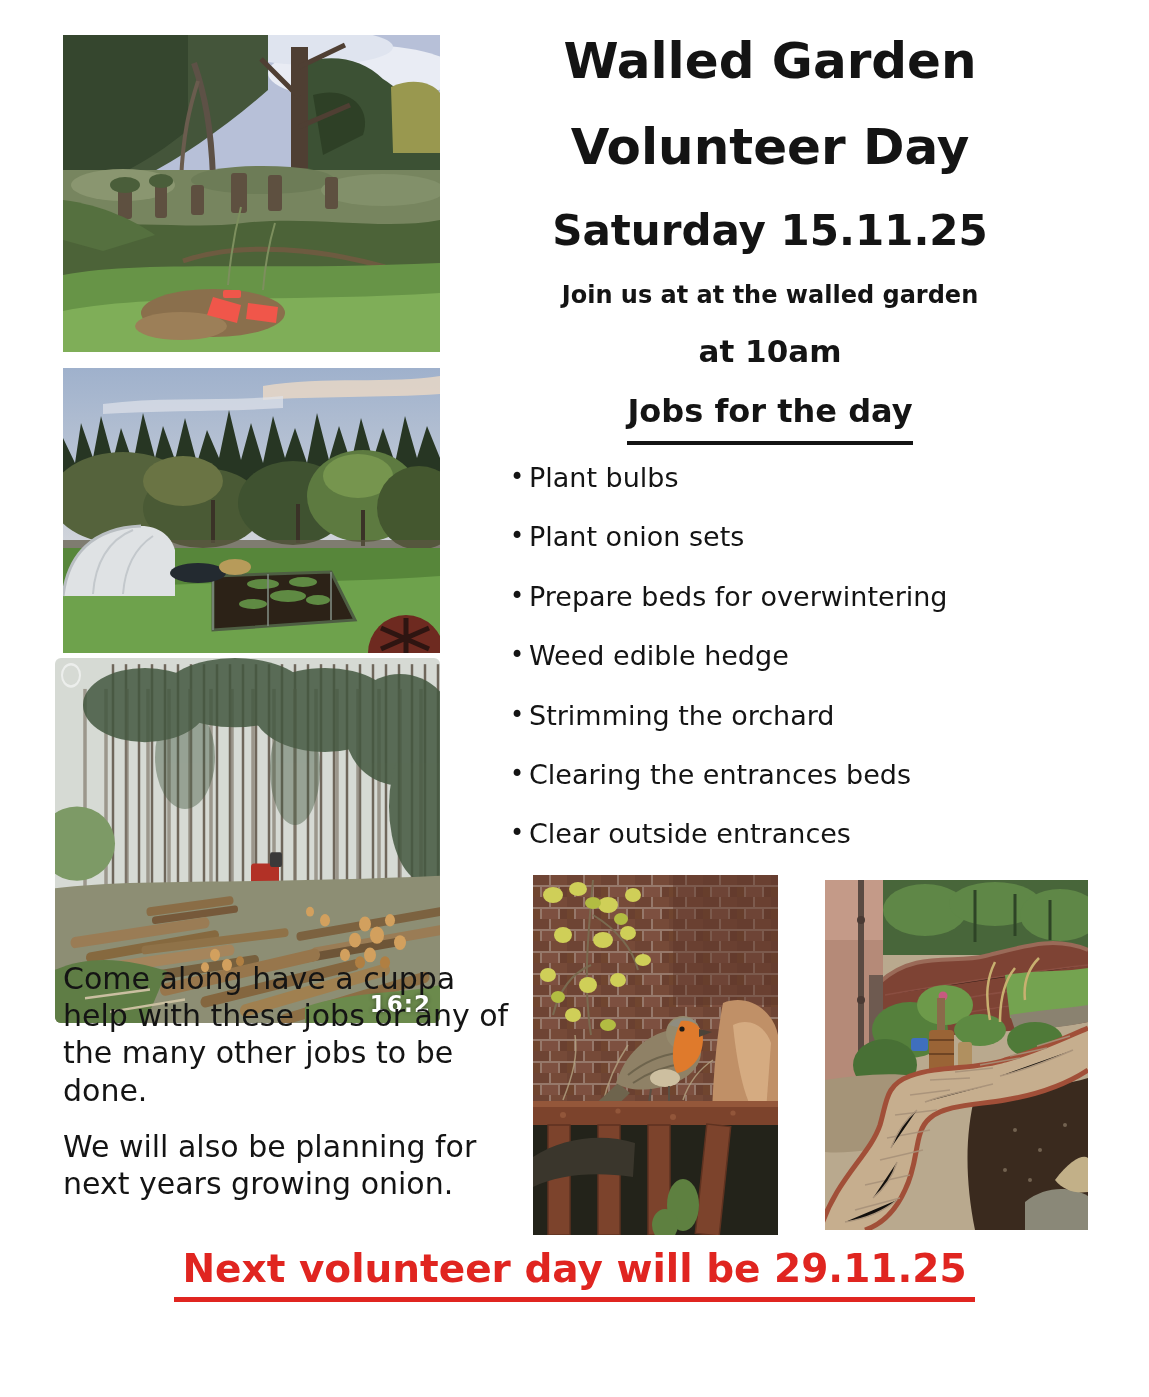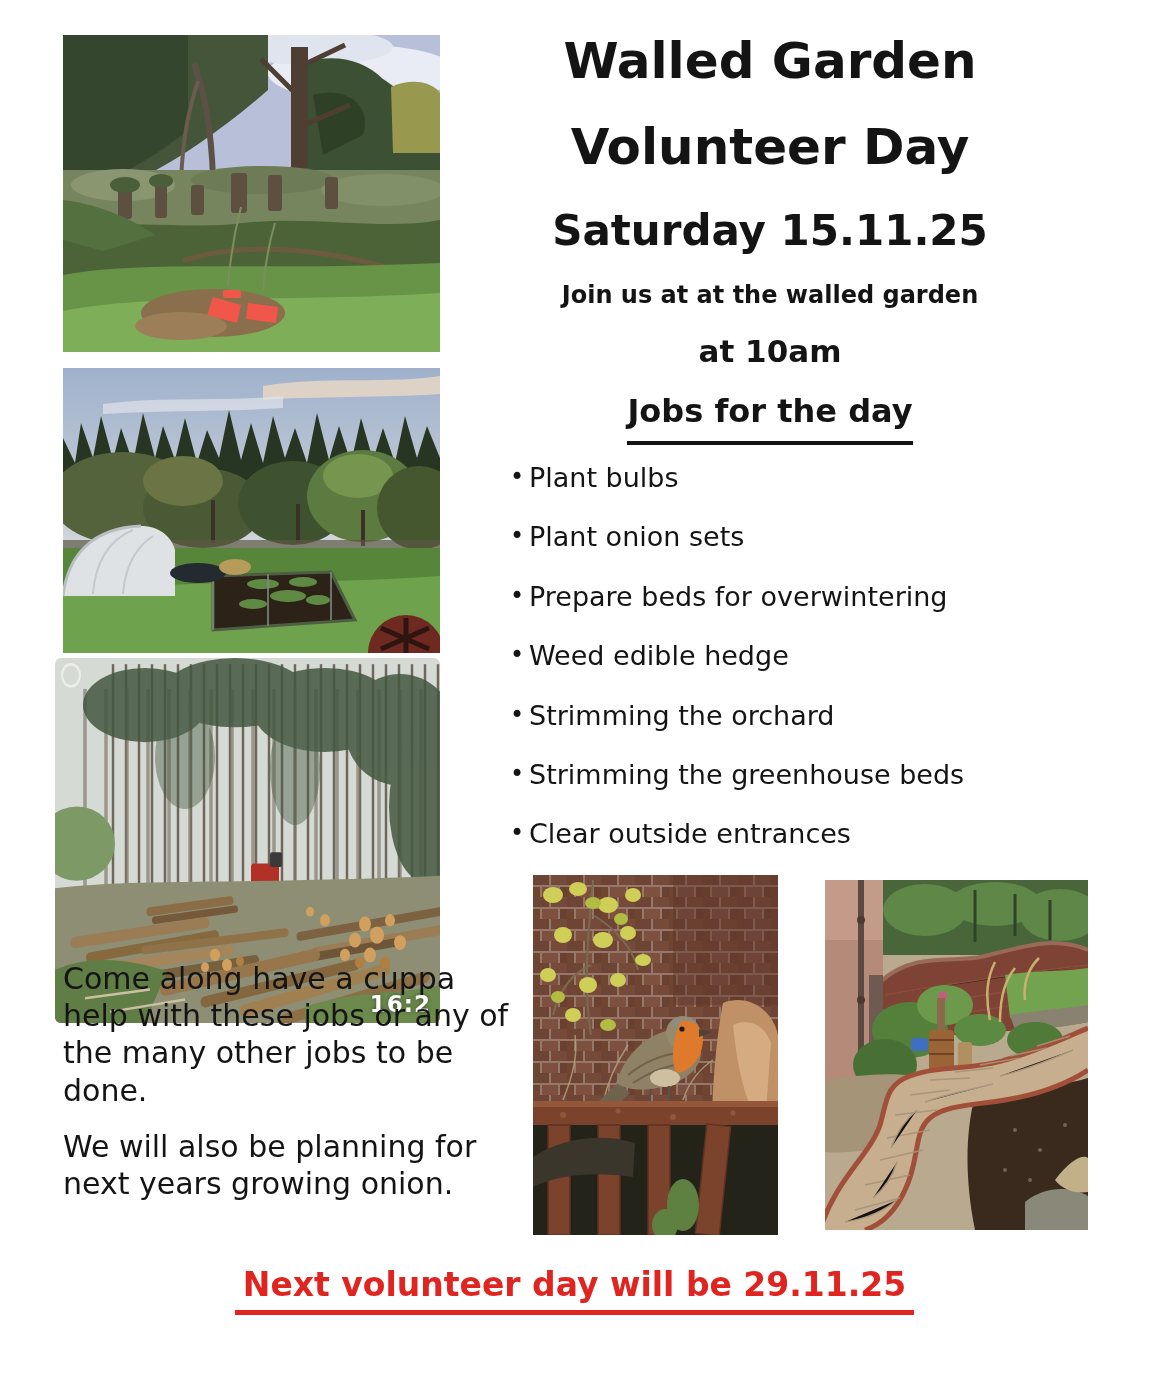--- a/index.html
+++ b/index.html
@@ -57,24 +57,23 @@
     font-size:30px;line-height:1.24;
   }
   .intro p{margin:0 0 19px;}
   .footer{
     position:absolute;left:0;top:1246px;width:100%;
     text-align:center;
   }
   .footer .next-day{
     display:inline-block;
     color:var(--red);
-    font-size:33px;font-weight:bold;
+    font-size:39px;font-weight:bold;
     border-bottom:5px solid var(--red);
     padding:0 8px 6px;
-    margin-top:19px;
   }
 </style>
 </head>
 <body>
 
 <div class="page">
 
   <figure class="photo-clearing" aria-label="Woodland clearing with cut stumps, green undergrowth and red markers">
     <svg viewBox="0 0 377 317" preserveAspectRatio="none">
       <rect width="377" height="317" fill="#b7c0d8"></rect>
@@ -259,21 +258,21 @@
       <li>
       <span>Prepare beds for overwintering</span>
     </li>
       <li>
       <span>Weed edible hedge</span>
     </li>
       <li>
       <span>Strimming the orchard</span>
     </li>
       <li>
-      <span>Strimming the greenhouse beds</span>
+      <span>Clearing the entrances beds</span>
     </li>
       <li>
       <span>Clear outside entrances</span>
     </li>
     </ul>
 
   <figure class="photo-robin" aria-label="Robin perched on a rusty metal fence in front of a brick wall">
     <svg viewBox="0 0 245 360" preserveAspectRatio="none">
       <defs>
         <pattern id="brickA" width="34" height="22" patternUnits="userSpaceOnUse">

